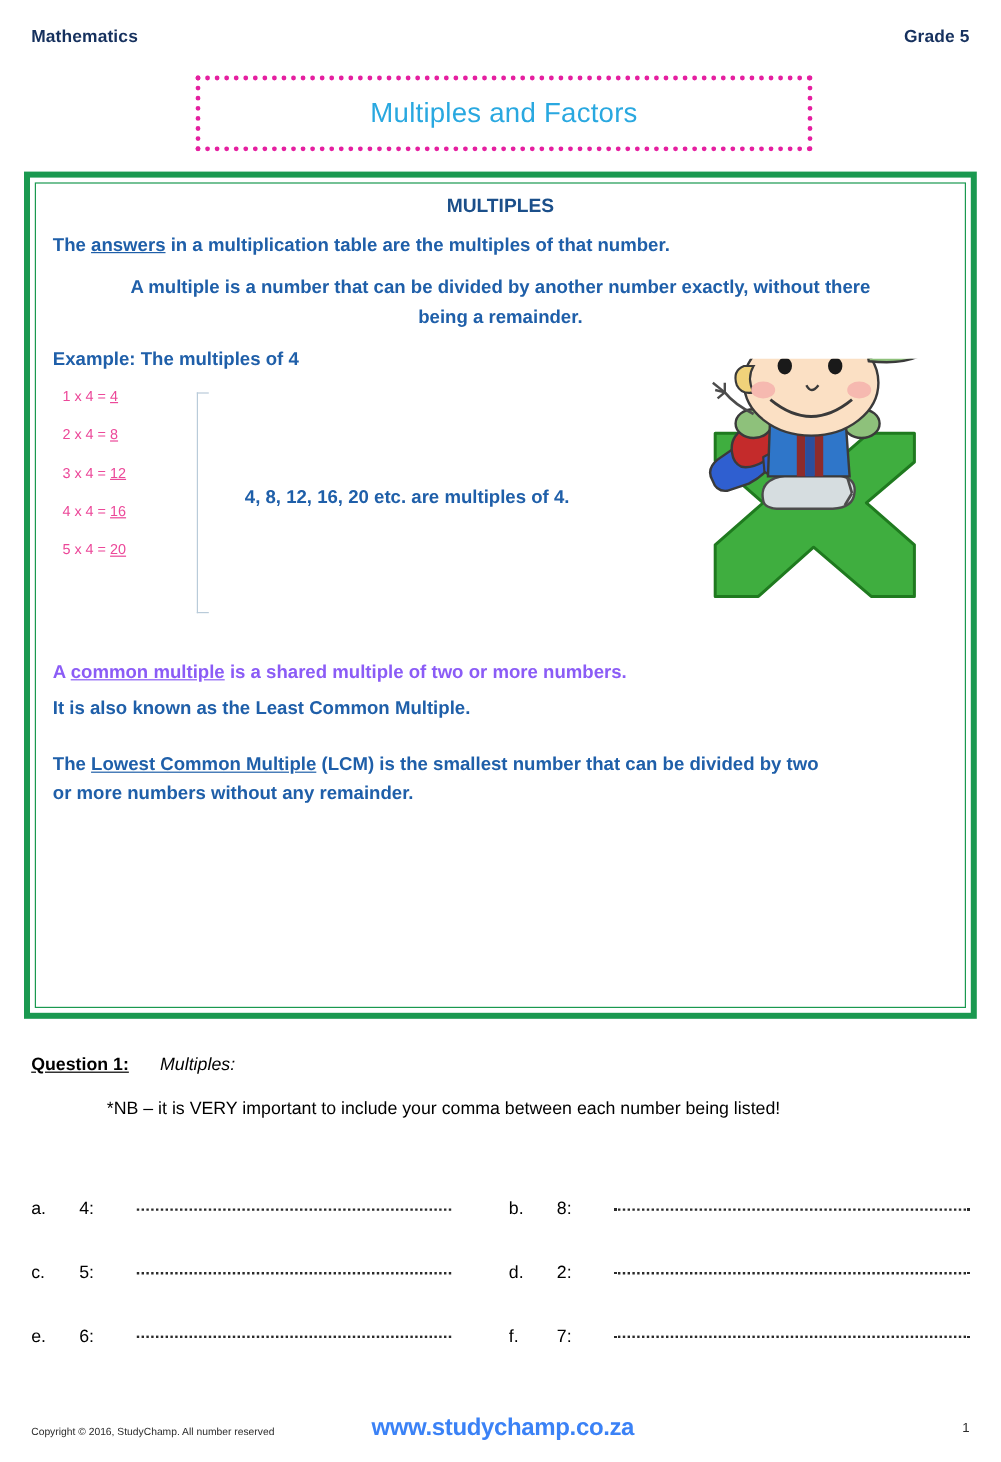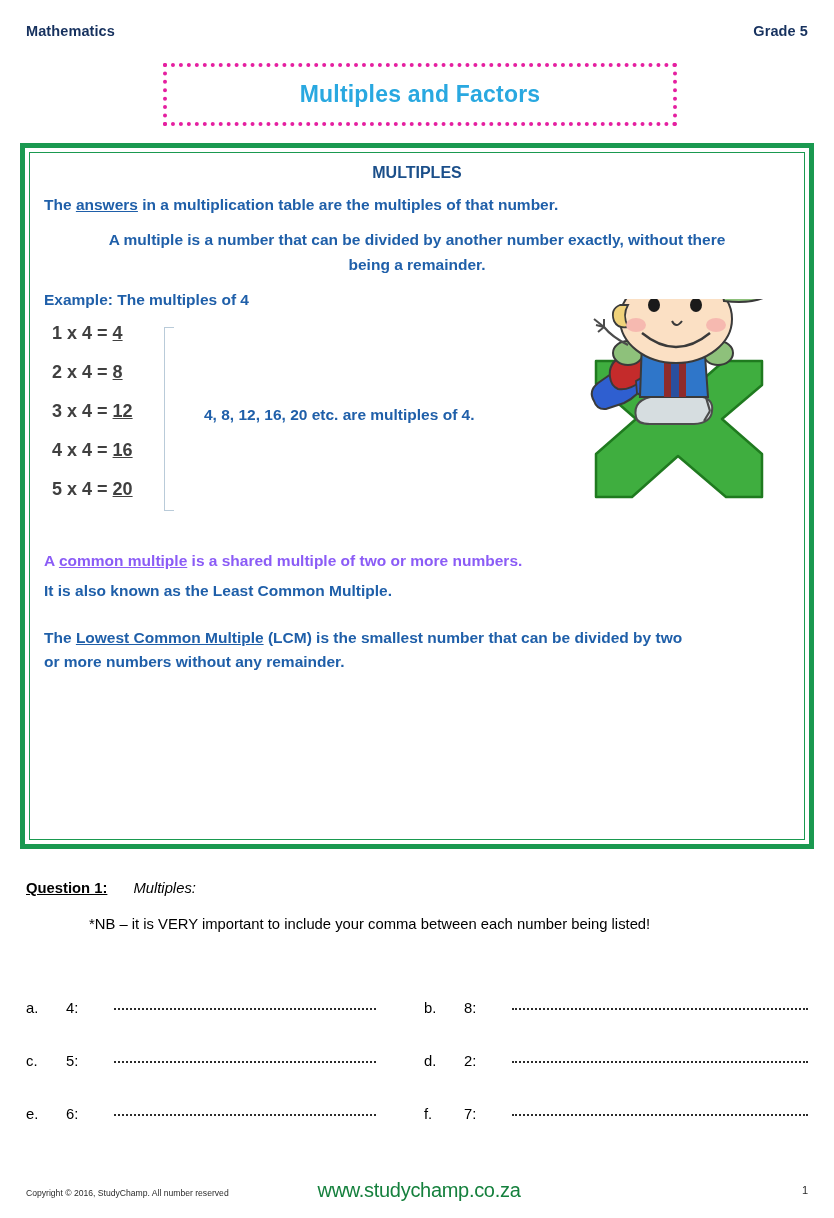--- a/index.html
+++ b/index.html
@@ -42,21 +42,21 @@
     width: 514px;
     height: 63px;
     box-sizing: border-box;
     border: 4px dotted #e51fa0;
     display: flex;
     align-items: center;
     justify-content: center;
   }
   .title-banner .title-text {
     font-size: 23px;
-    font-weight: bold;
+    font-weight: normal;
     color: #29a8e0;
     letter-spacing: 0.2px;
   }
 
   
   .info-box {
     position: absolute;
     top: 143px;
     left: 20px;
     width: 794px;
@@ -101,23 +101,23 @@
     margin-top: 10px;
     height: 215px;
   }
   .eq-list {
     position: absolute;
     top: 0;
     left: 8px;
     width: 112px;
   }
   .eq-line {
-    font-size: 18px;
-    font-weight: bold;
-    color: #404040;
+    font-size: 12px;
+    font-weight: normal;
+    color: #ec4899;
     margin-bottom: 18px;
     white-space: nowrap;
   }
   .eq-bracket {
     position: absolute;
     top: 4px;
     left: 120px;
     width: 9px;
     height: 182px;
     border-left: 1.5px solid #b9cbd9;
@@ -216,22 +216,22 @@
     bottom: 2px;
     font-size: 8.6px;
     color: #2b2b2b;
   }
   .footer-url {
     position: absolute;
     left: 4px; right: 0;
     bottom: -2px;
     text-align: center;
     font-size: 20px;
-    font-weight: normal;
-    color: #15803d;
+    font-weight: bold;
+    color: #3b82f6;
     letter-spacing: -0.3px;
   }
   .footer-page {
     position: absolute;
     right: 0;
     bottom: 4px;
     font-size: 11px;
     color: #2b2b2b;
   }
 </style>

